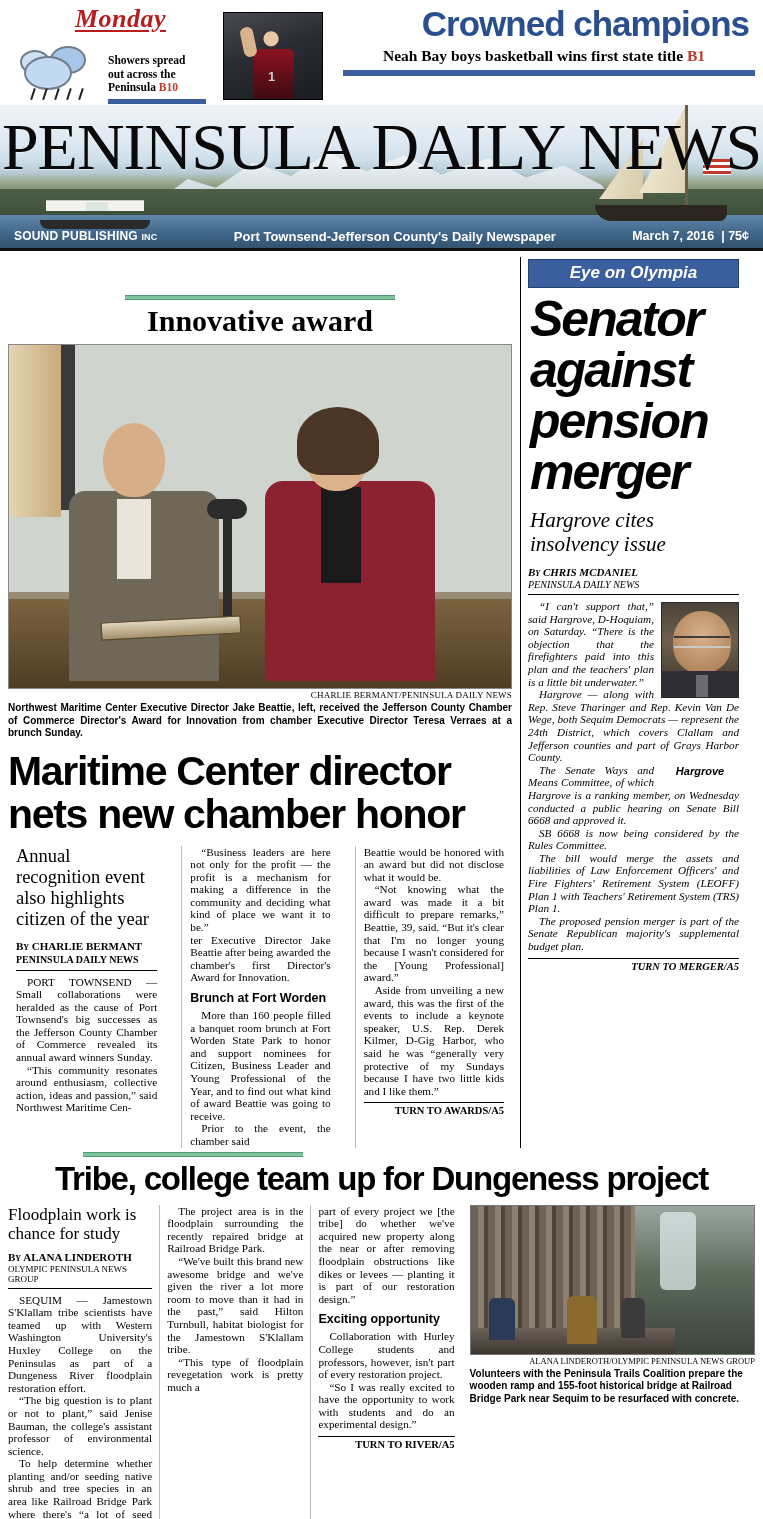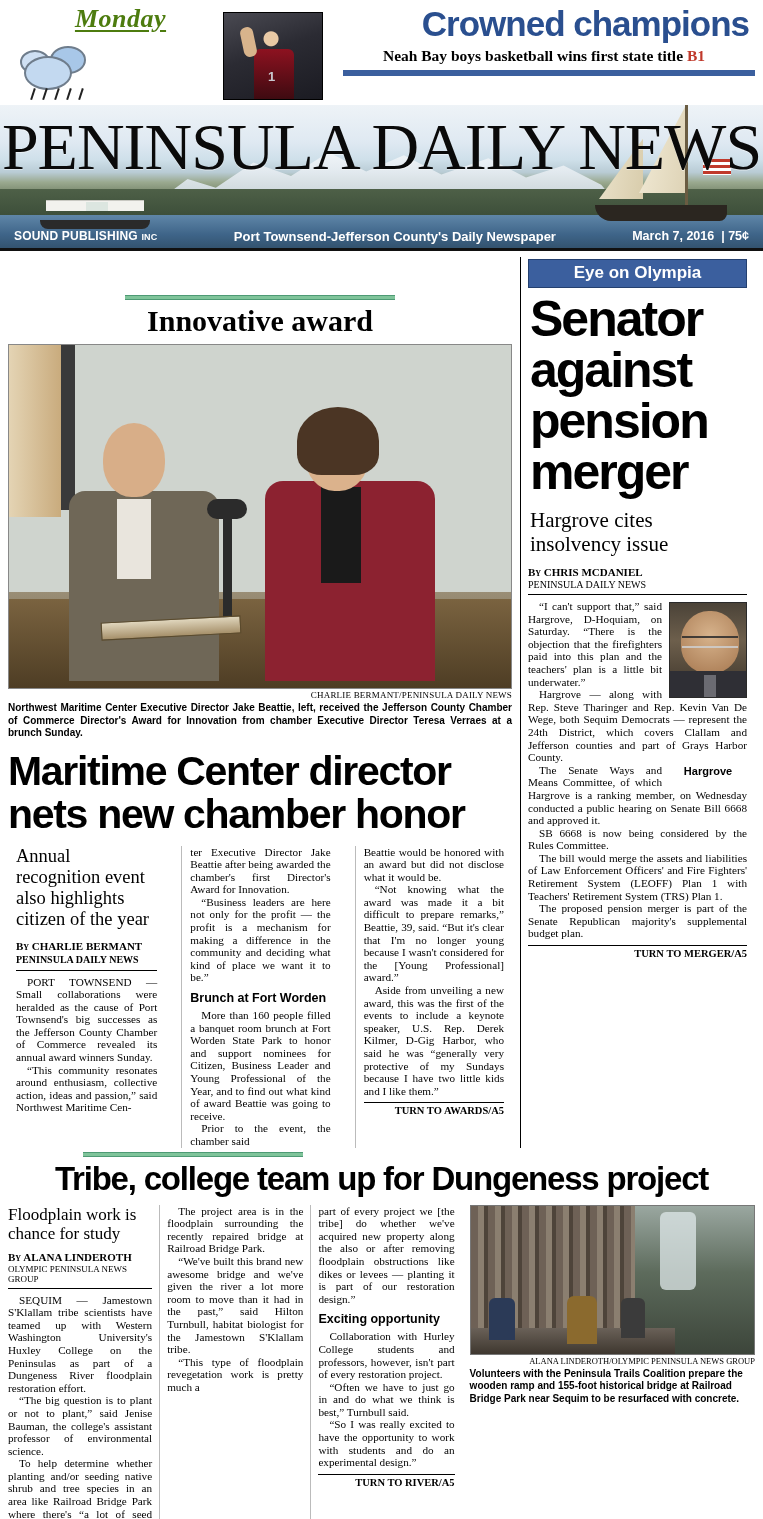--- a/index.html
+++ b/index.html
@@ -11,21 +11,21 @@
     overflow: hidden;
     position: relative;
   }
   .page { width: 763px; height: 1519px; position: relative; }
 
   
   .skybox { display: flex; height: 105px; padding: 4px 8px 0 8px; position: relative; }
   .wx { width: 215px; position: relative; }
   .wx-day {
     text-align: center; font-family: "Liberation Serif", serif;
-    font-weight: bold; font-style: italic; font-size: 26px; color: #4d7c0f;
+    font-weight: bold; font-style: italic; font-size: 26px; color: #b91c1c;
     letter-spacing: .5px; text-decoration: underline; text-underline-offset: 3px;
     margin-left: 10px;
   }
   .wx-body { display: flex; align-items: flex-start; margin-top: 6px; }
   .wx-icon { width: 88px; height: 62px; position: relative; margin-left: 12px; }
   .cloud-a, .cloud-b, .cloud-c { position: absolute; border-radius: 50%; }
   .cloud-a { width: 48px; height: 34px; background: #c3d9f0; border: 2px solid #6f7d8c; left: 4px; top: 16px; }
   .cloud-b { width: 36px; height: 28px; background: #a8c7e8; border: 2px solid #6f7d8c; left: 30px; top: 6px; }
   .cloud-c { width: 30px; height: 24px; background: #cfe0f3; border: 2px solid #6f7d8c; left: 0px; top: 10px; }
   .rain { position: absolute; left: 8px; top: 48px; width: 60px; height: 18px; }
@@ -120,21 +120,21 @@
   .mast-bar .sp { font-size: 12px; letter-spacing: .2px; }
   .mast-bar .sp small { font-size: 9px; font-weight: bold; }
   .mast-bar .slogan { font-size: 13px; }
   .mast-bar .dt { font-size: 12.5px; }
   .mast-rule { height: 3px; background: #111; }
 
   
   .content { display: flex; padding: 0; }
   .left-col { width: 520px; padding: 0 8px 0 8px; position: relative; margin-top: 36px; }
   .col-divider { width: 1px; background: #000; margin-top: 6px; }
-  .right-col { width: 242px; padding: 0 16px 0 7px; }
+  .right-col { width: 242px; padding: 0 24px 0 7px; font-style: italic; }
 
   .green-rule { height: 5px; background: #7fc49a; border-top:1px solid #4e9a74; border-bottom:1px solid #4e9a74; margin: 8px auto 4px auto; }
 
   .kicker-hed {
     text-align: center; font-family: "Liberation Serif", serif; font-weight: bold;
     font-size: 30px; line-height: 34px; margin-bottom: 6px;
   }
   .lead-photo {
     width: 100%; height: 345px; position: relative; overflow: hidden;
     background: linear-gradient(180deg,#cfd3cd 0%,#c3c8c1 55%,#9a8e76 72%,#6b5a3e 100%);
@@ -313,20 +313,29 @@
             <div class="cloud-b"></div>
             <div class="cloud-a"></div>
           <div class="rain">
             <i style="left:4px"></i>
               <i style="left:16px"></i>
               <i style="left:28px"></i>
             <i style="left:40px"></i>
               <i style="left:52px"></i>
           </div>
         </div>
+        <div style="flex:1">
+          <div class="wx-text">
+            <div>Showers spread</div>
+            <div>out across the</div>
+            <div><span>Peninsula</span>
+              <span class="wx-pg">B10</span></div>
+          </div>
+          <div class="wx-rule"></div>
+        </div>
       </div>
     </div>
 
     <div class="sky-photo">
       <div class="arm"></div>
     </div>
 
     <div class="sky-head">
       <div class="sky-title">Crowned champions</div>
       <div class="sky-sub">
@@ -397,22 +406,22 @@
       <div class="story-3col">
         <div class="sc">
           <div class="deck">Annual recognition event also highlights citizen of the year</div>
           <div class="byline">By CHARLIE BERMANT</div>
           <div class="byline org" style="font-variant:small-caps;font-size:10px;">PENINSULA DAILY NEWS</div>
           <div class="byline-rule"></div>
           <p class="body">PORT TOWNSEND — Small collaborations were heralded as the cause of Port Townsend's big successes as the Jefferson County Chamber of Commerce revealed its annual award winners Sunday.</p>
           <p class="body">“This community resonates around enthusiasm, collective action, ideas and passion,” said Northwest Maritime Cen-</p>
         </div>
         <div class="sc">
+          <p class="body">“Business leaders are here not only for the profit — the profit is a mechanism for making a difference in the community and deciding what kind of place we want it to be.”</p>
           <p class="body" style="text-indent:0">ter Executive Director Jake Beattie after being awarded the chamber's first Director's Award for Innovation.</p>
-          <p class="body">“Business leaders are here not only for the profit — the profit is a mechanism for making a difference in the community and deciding what kind of place we want it to be.”</p>
           <div class="subhead">Brunch at Fort Worden</div>
           <p class="body">More than 160 people filled a banquet room brunch at Fort Worden State Park to honor and support nominees for Citizen, Business Leader and Young Professional of the Year, and to find out what kind of award Beattie was going to receive.</p>
           <p class="body">Prior to the event, the chamber said</p>
         </div>
         <div class="sc">
           <p class="body" style="text-indent:0">Beattie would be honored with an award but did not disclose what it would be.</p>
           <p class="body">“Not knowing what the award was made it a bit difficult to prepare remarks,” Beattie, 39, said. “But it's clear that I'm no longer young because I wasn't considered for the [Young Professional] award.”</p>
           <p class="body">Aside from unveiling a new award, this was the first of the events to include a keynote speaker, U.S. Rep. Derek Kilmer, D-Gig Harbor, who said he was “generally very protective of my Sundays because I have two little kids and I like them.”</p>
           <div class="jumpline">TURN TO AWARDS/A5</div>
         </div>
@@ -461,24 +470,23 @@
         <p class="body">SEQUIM — Jamestown S'Klallam tribe scientists have teamed up with Western Washington University's Huxley College on the Peninsulas as part of a Dungeness River floodplain restoration effort.</p>
         <p class="body">“The big question is to plant or not to plant,” said Jenise Bauman, the college's assistant professor of environmental science.</p>
         <p class="body">To help determine whether planting and/or seeding native shrub and tree species in an area like Railroad Bridge Park where there's “a lot of seed source” is</p>
       </div>
       <div class="tc">
         <p class="body">The project area is in the floodplain surrounding the recently repaired bridge at Railroad Bridge Park.</p>
         <p class="body">“We've built this brand new awesome bridge and we've given the river a lot more room to move than it had in the past,” said Hilton Turnbull, habitat biologist for the Jamestown S'Klallam tribe.</p>
         <p class="body">“This type of floodplain revegetation work is pretty much a</p>
       </div>
       <div class="tc">
-        <p class="body" style="text-indent:0">part of every project we [the tribe] do whether we've acquired new property along the also or after removing floodplain obstructions like dikes or levees — planting it is part of our restoration design.”</p>
+        <p class="body" style="text-indent:0">part of every project we [the tribe] do whether we've acquired new property along the near or after removing floodplain obstructions like dikes or levees — planting it is part of our restoration design.”</p>
         <div class="subhead">Exciting opportunity</div>
         <p class="body">Collaboration with Hurley College students and professors, however, isn't part of every restoration project.</p>
-        <p class="body">“Often we have to just go in and do what we think is best,” Turnbull said.</p>
         <p class="body">“So I was really excited to have the opportunity to work with students and do an experimental design.”</p>
         <div class="jumpline">TURN TO RIVER/A5</div>
       </div>
 
       <div class="tribe-photo-wrap">
         <div class="tribe-photo">
           <div class="tp-planks"></div>
             <div class="tp-trees"></div>
             <div class="tp-light"></div>
           <div class="tp-ramp"></div>

